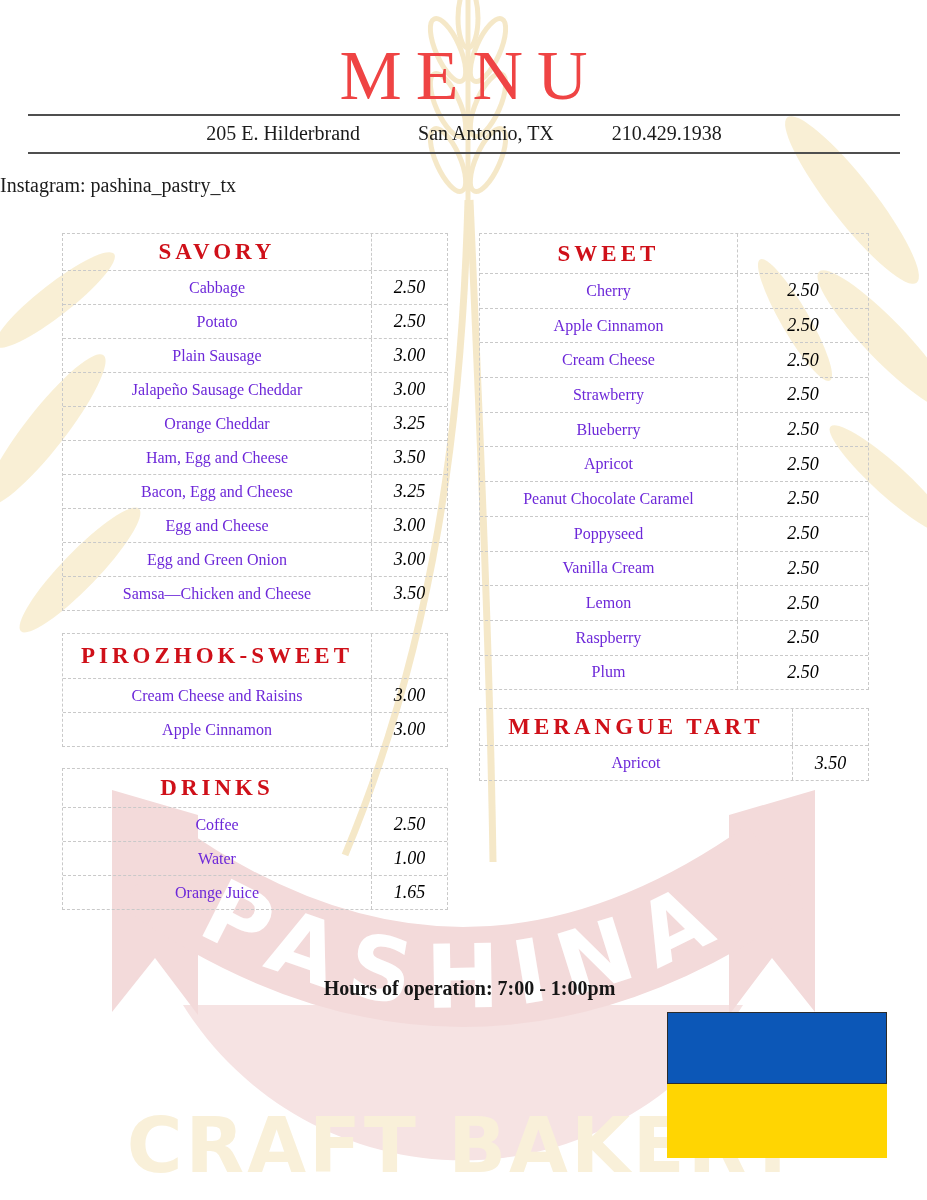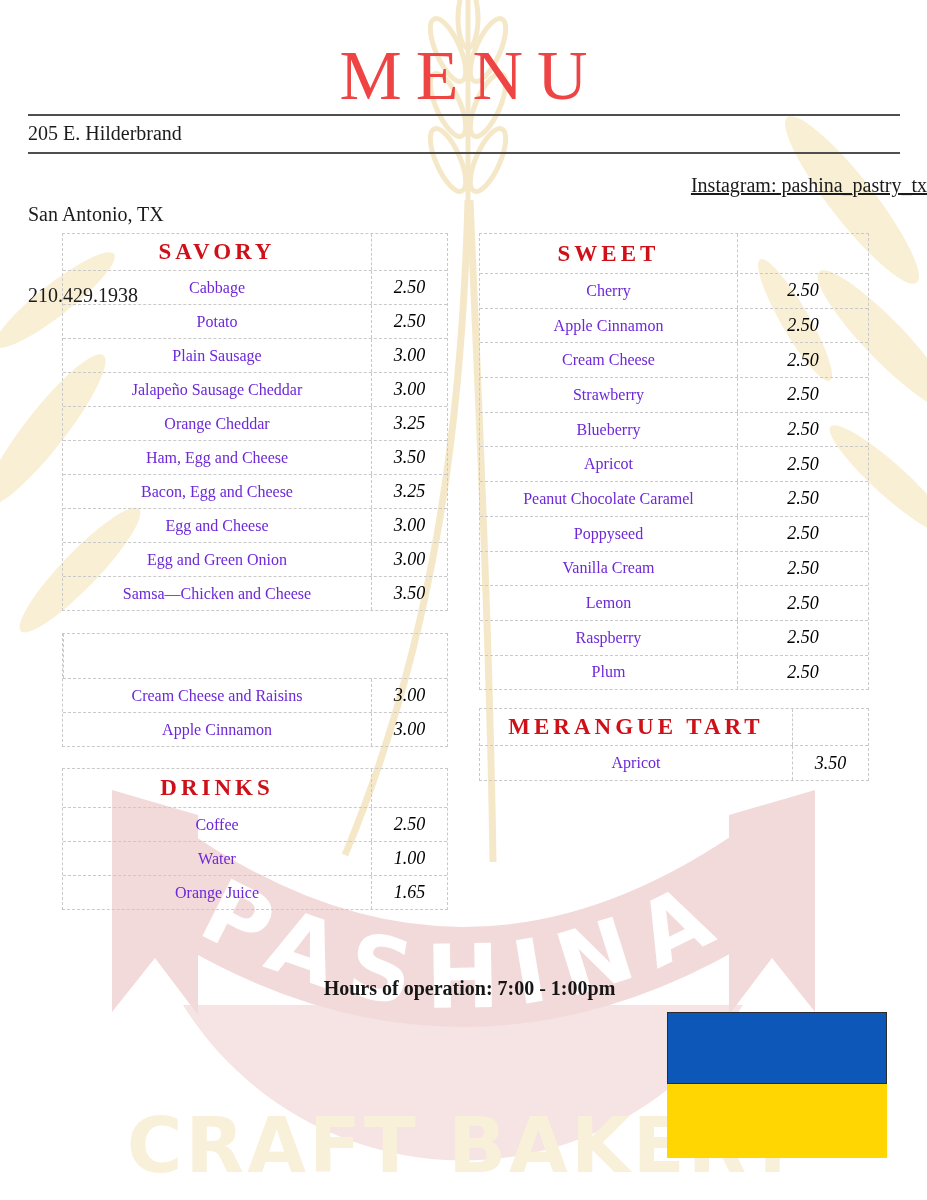--- a/index.html
+++ b/index.html
@@ -17,25 +17,25 @@
     position:absolute; top:36px; left:0; width:100%;
     text-align:center; font-size:70px; font-weight:500;
     letter-spacing:14px; text-indent:14px; color:#ef4444;
   }
   .rule { position:absolute; left:28px; width:872px; border-top:2px solid #4f4f4f; }
   .rule-top    { top:114px; }
   .rule-bottom { top:152px; }
   .info-bar {
     position:absolute; top:122px; left:28px; width:872px;
     display:flex; justify-content:center; gap:58px;
-    font-size:20px; color:#1b1b1b;flex-direction:column;
+    font-size:20px; color:#1b1b1b;
   }
   .instagram {
     position:absolute; top:174px; left:0; width:100%;
-    text-align:right; font-size:20px; color:#1b1b1b;text-decoration:underline;
+    text-align:left; font-size:20px; color:#1b1b1b;
   }
 
   
   .menu-table {
     position:absolute; border:1px dashed #c9c9c9; background:transparent;
   }
   .t-head { display:flex; height:var(--hh); }
   .t-row  { display:flex; height:var(--rh); border-top:1px dashed #c9c9c9; }
   .t-title {
     flex:1; display:flex; align-items:center; justify-content:center;
@@ -165,20 +165,21 @@
         <span class="t-name">Egg and Green Onion</span>
         <span class="t-price">3.00</span>
       </div>
       <div class="t-row">
         <span class="t-name">Samsa—Chicken and Cheese</span>
         <span class="t-price">3.50</span>
       </div>
     </section>
   <section class="menu-table" id="pirozhok">
       <div class="t-head">
+        <span class="t-title">PIROZHOK-SWEET</span>
         <span class="t-price"></span>
       </div>
       <div class="t-row">
         <span class="t-name">Cream Cheese and Raisins</span>
         <span class="t-price">3.00</span>
       </div>
       <div class="t-row">
         <span class="t-name">Apple Cinnamon</span>
         <span class="t-price">3.00</span>
       </div>

